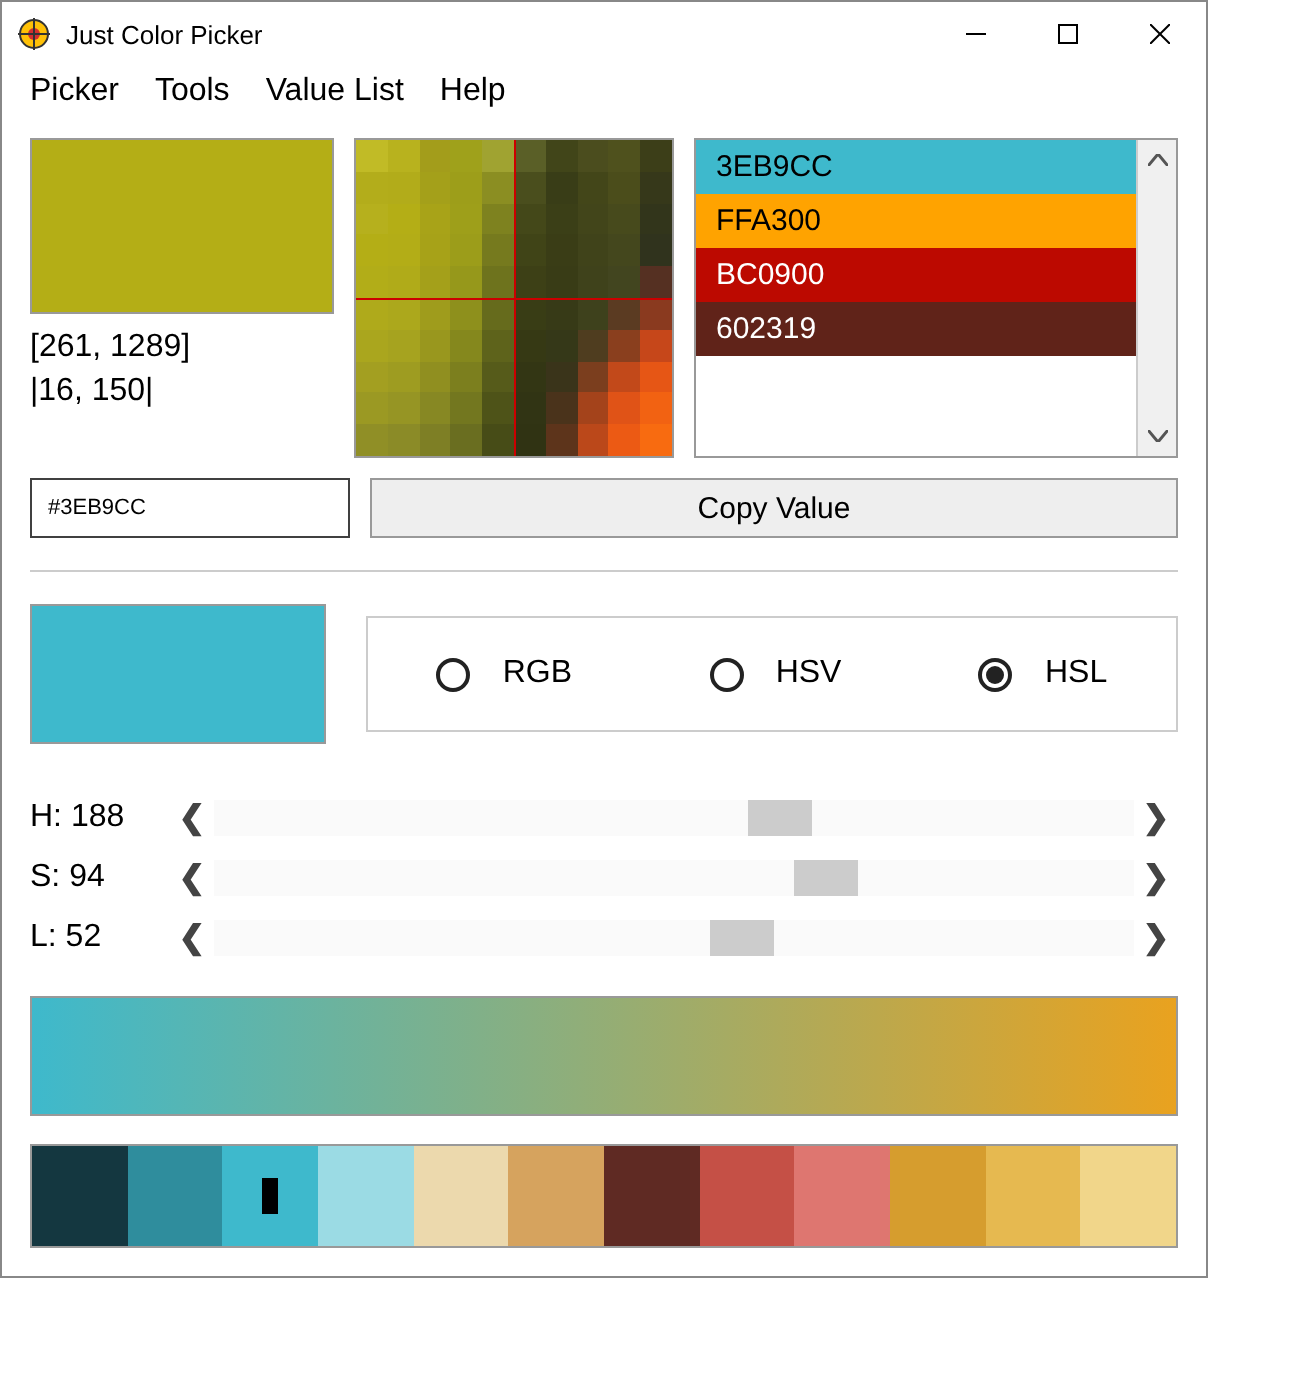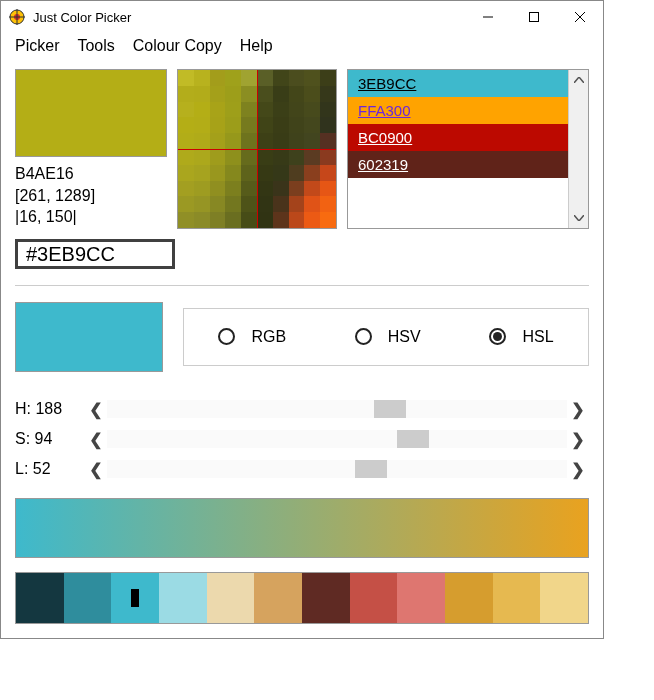--- a/index.html
+++ b/index.html
@@ -17,33 +17,33 @@
   .swatch-col { width: 152px; }
   .swatch-main { width: 152px; height: 88px; border: 1px solid #999; }
   .swatch-info { font-size: 16px; margin-top: 6px; line-height: 1.35; }
   .magnifier { width: 160px; height: 160px; border: 1px solid #999; position: relative; overflow: hidden; }
   .mag-grid { display: grid; grid-template-columns: repeat(10, 1fr); grid-template-rows: repeat(10, 1fr); width: 100%; height: 100%; }
   .mag-px { width: 100%; height: 100%; }
   .mag-cross-h { position: absolute; left: 0; right: 0; top: 50%; height: 1px; background: #c00; }
   .mag-cross-v { position: absolute; top: 0; bottom: 0; left: 50%; width: 1px; background: #c00; }
   .color-list { flex: 1; border: 1px solid #999; display: flex; }
   .color-list-items { flex: 1; }
-  .color-item { height: 27px; line-height: 27px; padding-left: 10px; font-size: 15px; color: #000; text-decoration: underline; }
+  .color-item { height: 27px; line-height: 27px; padding-left: 10px; font-size: 15px; color: #000; }
   .scrollbar { width: 20px; background: #f0f0f0; display: flex; flex-direction: column; border-left: 1px solid #ccc; }
   .scroll-btn { height: 20px; display: flex; align-items: center; justify-content: center; font-size: 11px; color: #555; }
   .scroll-track { flex: 1; }
   .row2 { display: flex; gap: 10px; margin-top: 10px; }
   .format-select { width: 152px; height: 30px; border: 1px solid #999; display: flex; align-items: center; padding: 0 8px; font-size: 15px; background: #eee; position: relative; justify-content: space-between; }
-  .hex-input { width: 160px; height: 30px; border: 3px solid #404040; padding: 0 8px; font-size: 20px; }
+  .hex-input { width: 160px; height: 30px; border: 1px solid #404040; padding: 0 8px; font-size: 11px; }
   .copy-btn { flex: 1; height: 30px; border: 1px solid #999; background: #eee; font-size: 15px; }
   .divider { height: 1px; background: #ccc; margin: 16px 0; }
   .mid-row { display: flex; gap: 20px; align-items: center; }
   .swatch-mid { width: 148px; height: 70px; border: 1px solid #999; }
   .radio-group { flex: 1; height: 58px; border: 1px solid #ccc; display: flex; align-items: center; justify-content: space-around; font-size: 16px; }
-  .radio-opt { display: flex; gap: 16px; }
+  .radio-opt { display: flex; align-items: center; gap: 16px; }
   .radio-circle { width: 17px; height: 17px; border: 2px solid #222; border-radius: 50%; display: flex; align-items: center; justify-content: center; }
   .radio-dot { width: 9px; height: 9px; background: #222; border-radius: 50%; }
   .sliders { margin-top: 22px; margin-bottom: 10px; }
   .slider-row { display: flex; align-items: center; height: 30px; font-size: 16px; }
   .slider-label { width: 70px; }
   .slider-ctrl { flex: 1; display: flex; align-items: center; }
   .slider-arrow { width: 22px; text-align: center; font-size: 16px; font-weight: bold; color: #444; }
   .slider-track { flex: 1; height: 18px; background: #fafafa; position: relative; }
   .slider-thumb { position: absolute; top: 0; width: 32px; height: 18px; background: #ccc; }
   .gradient-bar { height: 60px; border: 1px solid #999; margin-top: 14px; }
@@ -81,30 +81,29 @@
             <line x1="0" y1="0" x2="10" y2="10" stroke="#000" stroke-width="1"></line>
             <line x1="10" y1="0" x2="0" y2="10" stroke="#000" stroke-width="1"></line>
           </svg>
       </div>
     </div>
   </div>
 
   <div class="menubar">
     <span>Picker</span>
     <span>Tools</span>
-    <span>Colour Copy</span>
+    <span>Value List</span>
     <span>Help</span>
   </div>
 
   <div class="content">
     <div class="top-row">
       <div class="swatch-col">
         <div class="swatch-main" id="swatch-main" style="background: rgb(180, 174, 22);"></div>
         <div class="swatch-info">
-          <div>B4AE16</div>
           <div>[261, 1289]</div>
           <div>|16, 150|</div>
         </div>
       </div>
 
       <div class="magnifier">
         <div class="mag-grid" id="mag-grid">
             <div class="mag-px" style="background: rgb(193, 187, 38);"></div>
             <div class="mag-px" style="background: rgb(184, 178, 30);"></div>
             <div class="mag-px" style="background: rgb(163, 157, 27);"></div>
@@ -206,21 +205,21 @@
             <div class="mag-px" style="background: rgb(236, 90, 20);"></div>
             <div class="mag-px" style="background: rgb(248, 107, 16);"></div>
           </div>
         <div class="mag-cross-h"></div>
         <div class="mag-cross-v"></div>
       </div>
 
       <div class="color-list">
         <div class="color-list-items" id="clist">
             <div class="color-item" style="background: rgb(62, 185, 204); color: rgb(0, 0, 0);">3EB9CC</div>
-            <div class="color-item" style="background: rgb(255, 163, 0); color: #6d28d9;">FFA300</div>
+            <div class="color-item" style="background: rgb(255, 163, 0); color: #000000;">FFA300</div>
             <div class="color-item" style="background: rgb(188, 9, 0); color: rgb(255, 255, 255);">BC0900</div>
             <div class="color-item" style="background: rgb(96, 35, 25); color: #ffffff;">602319</div>
           </div>
         <div class="scrollbar">
           <div class="scroll-btn">
             <svg width="10" height="6">
                 <polyline points="0,6 5,0 10,6" fill="none" stroke="#555" stroke-width="1.5"></polyline>
               </svg>
           </div>
           <div class="scroll-track"></div>
@@ -228,20 +227,21 @@
             <svg width="10" height="6">
                 <polyline points="0,0 5,6 10,0" fill="none" stroke="#555" stroke-width="1.5"></polyline>
               </svg>
           </div>
         </div>
       </div>
     </div>
 
     <div class="row2">
       <input class="hex-input" id="hex-input" value="#3EB9CC" style="">
+      <button class="copy-btn">Copy Value</button>
     </div>
 
     <div class="divider"></div>
 
     <div class="mid-row">
       <div class="swatch-mid" id="swatch-mid" style="background: rgb(62, 185, 204);"></div>
       <div class="radio-group">
         <div class="radio-opt">
           <span class="radio-circle"></span>
           <span>RGB</span>

